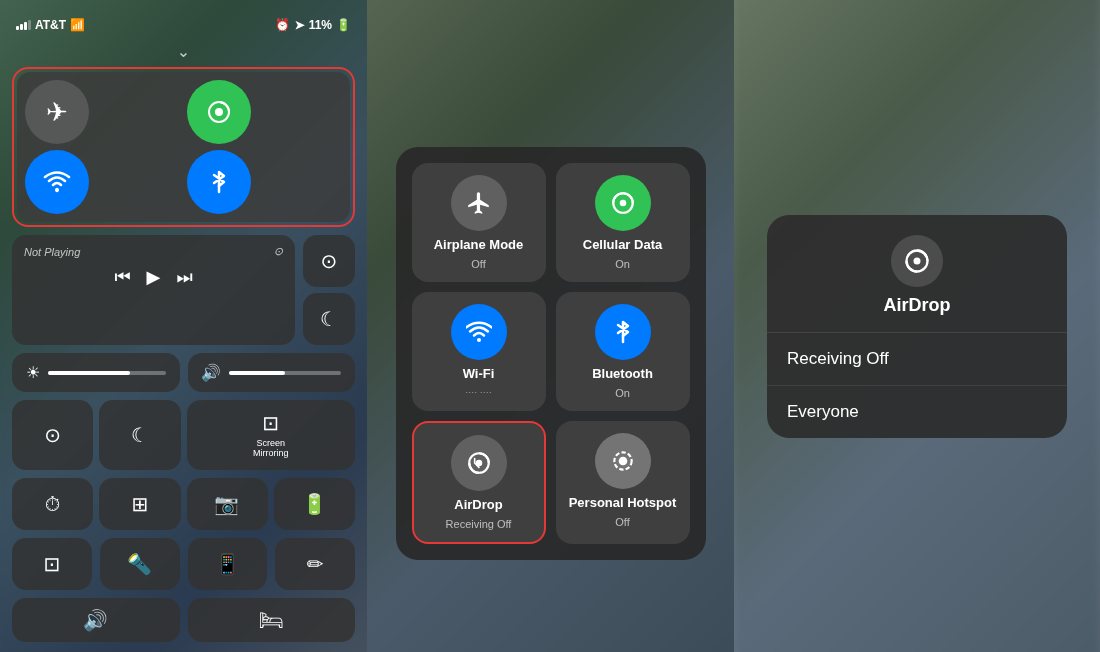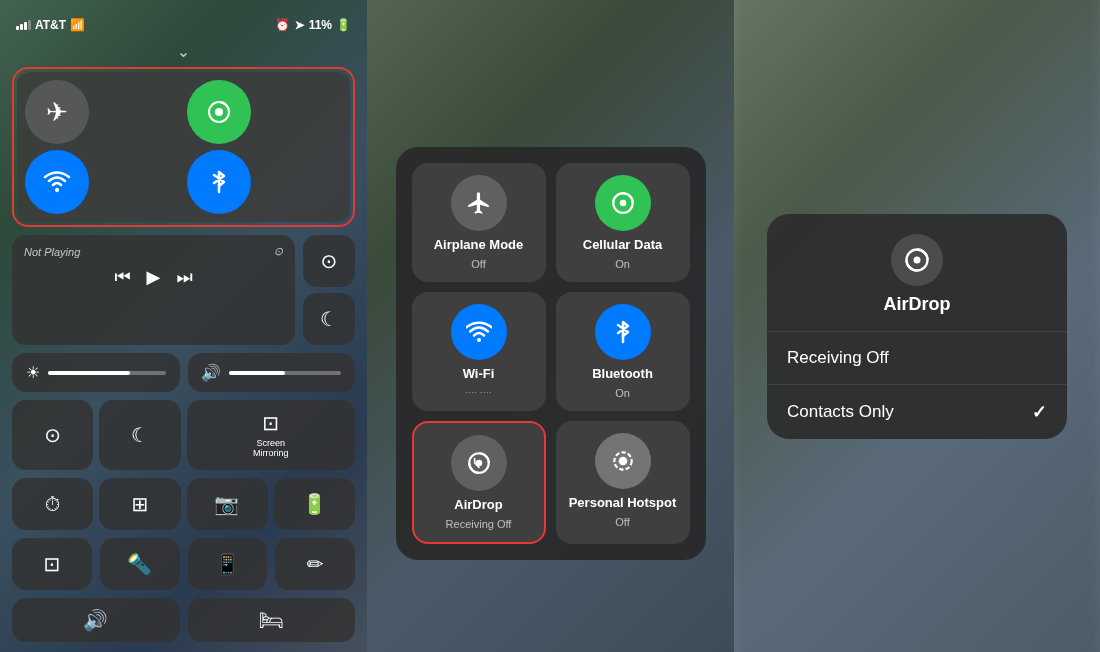--- a/index.html
+++ b/index.html
@@ -541,22 +541,21 @@
           </svg>
         </div>
         <span class="airdrop-title">AirDrop</span>
       </div>
       <div class="airdrop-options">
 
         <div class="airdrop-option">
           <span class="airdrop-option-label">Receiving Off</span>
         </div>
 
+
         <div class="airdrop-option">
-          <span class="airdrop-option-label">Contacts Only</span>
-          <span class="checkmark">✓</span>
-        </div>
-
+          <span class="airdrop-option-label">Everyone</span>
+        </div>
 
       </div>
     </div>
   </div>
 </div>
 
 </body></html>

